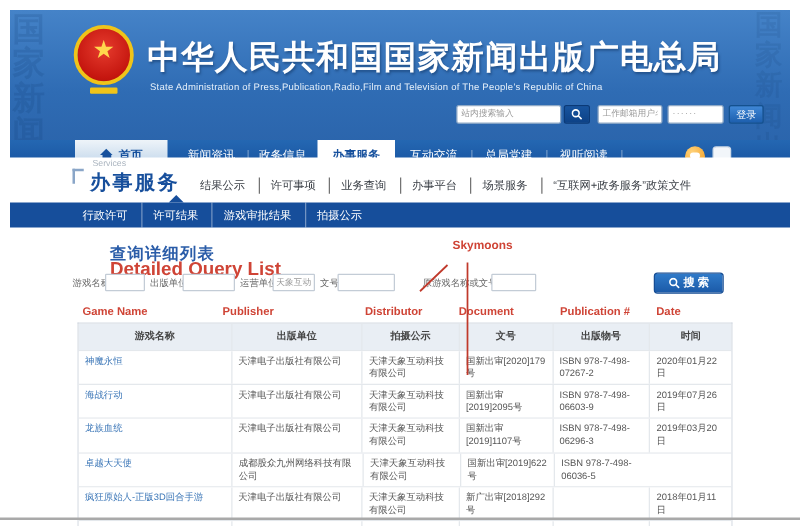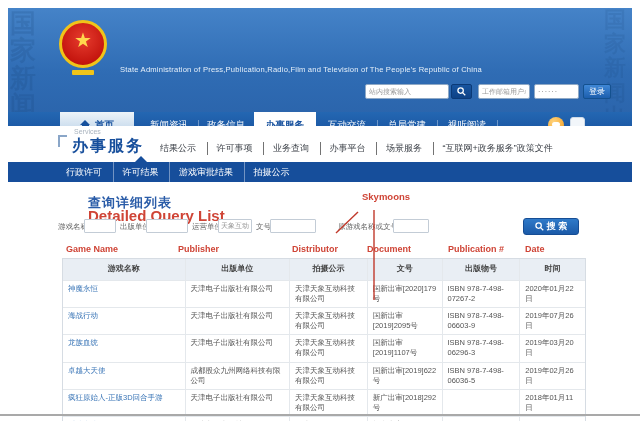--- a/index.html
+++ b/index.html
@@ -126,20 +126,21 @@
     <div class="tex t1">国家新闻出版广电总局</div>
     <div class="tex t2">国家新闻出版广电总局</div>
 
     <div class="emblem">
       <div class="emblem-core">
           <div class="emblem-star">★</div>
         </div>
       <div class="emblem-base"></div>
     </div>
 
+    <div class="agency-cn">中华人民共和国国家新闻出版广电总局</div>
     <div class="agency-en">State Administration of Press,Publication,Radio,Film and Television of The People's Republic of China</div>
 
     <div class="search-row">
       <input class="hd-input in-search" placeholder="站内搜索输入" style="">
       <div class="btn-search-sm">
         <svg width="9" height="9" viewBox="0 0 10 10">
           <circle cx="4" cy="4" r="3" fill="none" stroke="#fff" stroke-width="1.4"></circle>
           <line x1="6.2" y1="6.2" x2="9.2" y2="9.2" stroke="#fff" stroke-width="1.4"></line>
         </svg>
       </div>
@@ -253,21 +254,20 @@
         <div class="tc c3">国新出审[2019]1107号</div>
         <div class="tc c4">ISBN 978-7-498-06296-3</div>
         <div class="tc c5">2019年03月20日</div>
       </div>
       <div class="trow">
         <div class="tc c0 game-link">卓越大天使</div>
         <div class="tc c1">成都股众九州网络科技有限公司</div>
         <div class="tc c2">天津天象互动科技有限公司</div>
         <div class="tc c3">国新出审[2019]622号</div>
         <div class="tc c4">ISBN 978-7-498-06036-5</div>
-        <div class="tc c5">2019年02月26日</div>
       </div>
       <div class="trow">
         <div class="tc c0 game-link">疯狂原始人-正版3D回合手游</div>
         <div class="tc c1">天津电子出版社有限公司</div>
         <div class="tc c2">天津天象互动科技有限公司</div>
         <div class="tc c3">新广出审[2018]292号</div>
         <div class="tc c4"></div>
         <div class="tc c5">2018年01月11日</div>
       </div>
       <div class="trow">

